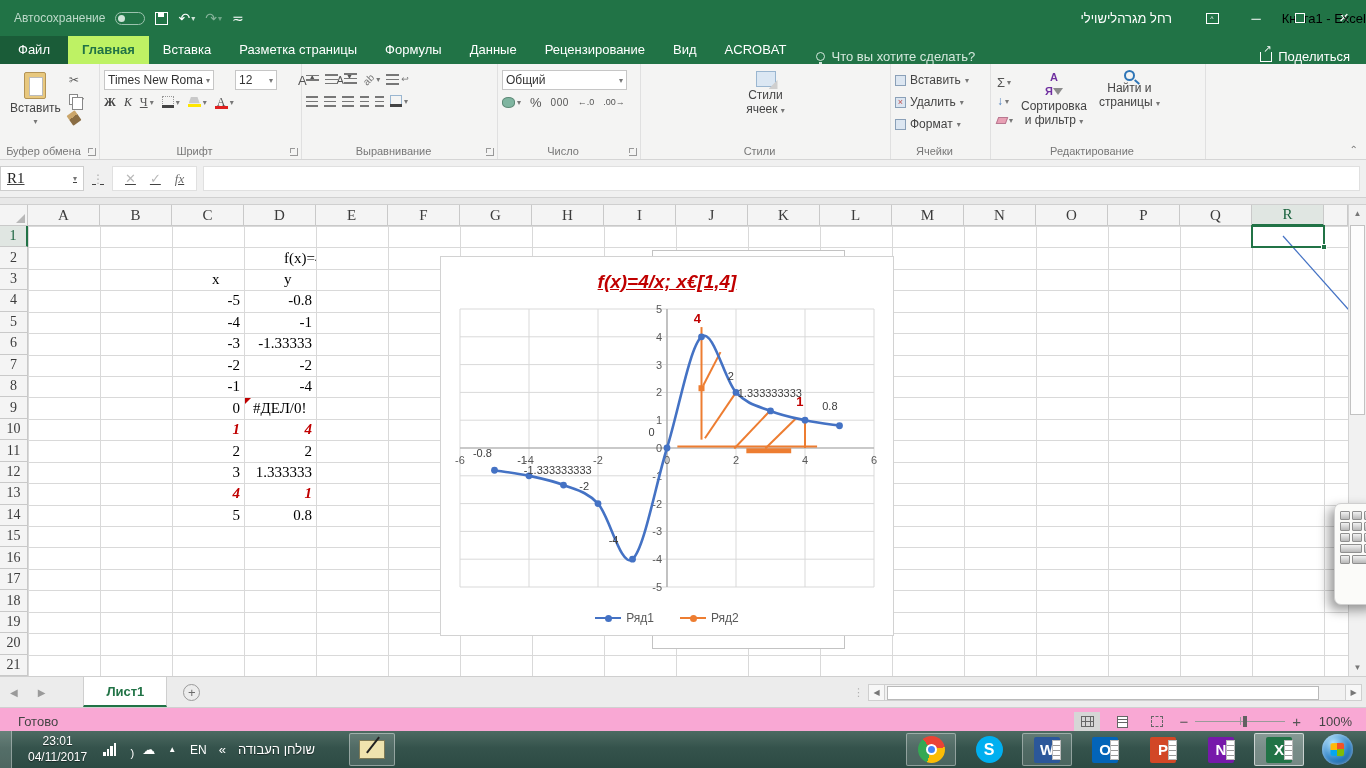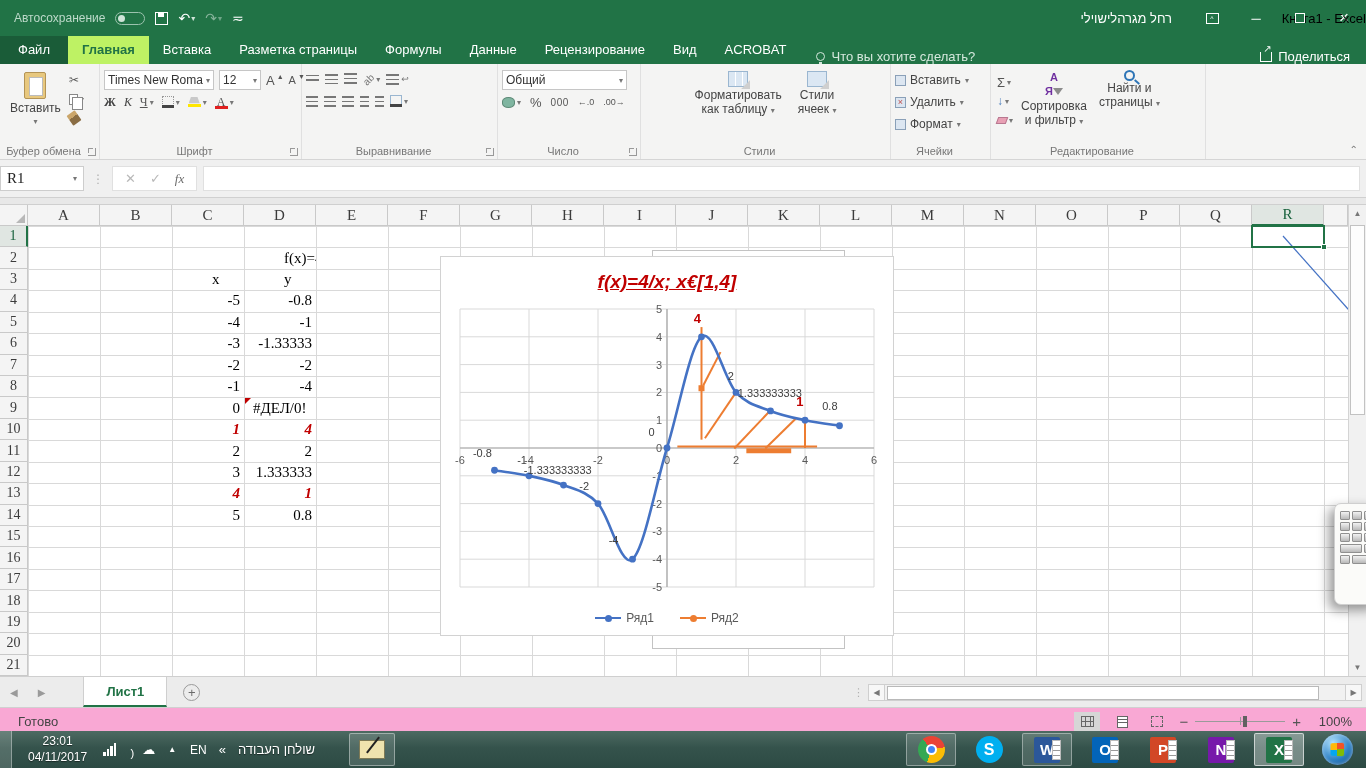--- a/index.html
+++ b/index.html
@@ -47,21 +47,21 @@
   .bigbtn{display:flex;flex-direction:column;align-items:center;justify-content:flex-start;gap:2px;padding:4px 6px;font-size:12px;color:#444;text-align:center;}
   .clipboard{width:22px;height:27px;background:#e8c87e;border:1px solid #b49455;border-radius:2px;position:relative;}
   .clipboard::after{content:"";position:absolute;left:4px;top:4px;width:12px;height:17px;background:#fff;border:1px solid #bbb;}
   .minicol{display:flex;flex-direction:column;gap:3px;padding:4px 2px;}
   .mbtn{display:flex;align-items:center;gap:2px;font-size:12px;color:#555;height:16px;}
   .dd{font-size:8px;color:#777;}
   .copy-ic{width:9px;height:11px;border:1px solid #888;background:#fff;position:relative;}
   .copy-ic::after{content:"";position:absolute;left:2px;top:2px;width:9px;height:11px;border:1px solid #888;background:#fff;}
   .brush-ic{width:10px;height:12px;background:linear-gradient(#caa56a 40%,#8a6d43 40%);transform:rotate(-35deg);border-radius:1px;}
   .combo{background:#fff;border:1px solid #c6c6c6;height:20px;display:flex;align-items:center;font-size:12px;color:#333;padding:0 3px;justify-content:space-between;}
-  .frow{display:flex;gap:5px;align-items:center;margin:2px 0;}
+  .frow{display:flex;gap:21px;align-items:center;margin:2px 0;}
   .fmt-b{font-weight:bold;font-family:"Liberation Serif",serif;}
   .fmt-i{font-style:italic;font-family:"Liberation Serif",serif;}
   .fmt-u{text-decoration:underline;font-family:"Liberation Serif",serif;}
   .colorbar{display:inline-block;width:13px;height:3px;margin-top:-2px;}
   .border-ic{width:12px;height:12px;border:1px dotted #999;position:relative;}
   .border-ic::after{content:"";position:absolute;left:-1px;bottom:-1px;width:12px;height:3px;background:#444;}
   .lines{display:inline-block;width:13px;height:11px;background:repeating-linear-gradient(to bottom,#777 0 1.5px,transparent 1.5px 4.5px);}
   .lines.short{width:9px;}
   .alrow{display:flex;gap:6px;align-items:center;margin:3px 0;}
   .stylebtn{display:flex;flex-direction:column;align-items:center;gap:2px;font-size:12px;color:#444;padding:3px 8px;text-align:center;line-height:1.15;}
@@ -75,21 +75,21 @@
   .sq{display:inline-block;width:11px;height:11px;border:1px solid #8aa0b8;background:#dce6f1;position:relative;font-size:9px;line-height:9px;text-align:center;color:#c0504d;}
   .twoline{display:flex;flex-direction:column;align-items:center;font-size:12px;color:#444;line-height:1.2;padding:2px 6px;text-align:center;}
   .ay{font-size:11px;font-weight:bold;color:#7030a0;line-height:1;}
   .funnel{display:inline-block;width:0;height:0;border-left:5px solid transparent;border-right:5px solid transparent;border-top:7px solid #8c8c8c;}
   .mag{width:11px;height:11px;border:2px solid #2e75b6;border-radius:50%;position:relative;}
   .mag::after{content:"";position:absolute;left:8px;top:9px;width:6px;height:2px;background:#2e75b6;transform:rotate(40deg);}
   .eraser{display:inline-block;width:10px;height:7px;background:#e8a0b4;transform:skewX(-20deg);border:1px solid #b87890;}
   .collapse{position:absolute;right:8px;bottom:4px;color:#777;font-size:10px;}
 
   
-  .fbar{position:absolute;left:0;top:160px;width:1366px;height:38px;background:#f0f0f0;border-bottom:1px solid #d0d0d0;display:flex;align-items:center;}
+  .fbar{position:absolute;left:0;top:160px;width:1366px;height:38px;background:#f0f0f0;border-bottom:1px solid #d0d0d0;display:flex;align-items:center;text-decoration:underline;}
   .namebox{width:84px;height:25px;background:#fff;border:1px solid #cdcdcd;margin-left:0px;display:flex;align-items:center;padding:0 6px;font-family:"Liberation Serif",serif;font-size:15px;color:#222;justify-content:space-between;}
   .fdots{color:#b0b0b0;font-size:12px;padding:0 8px;}
   .fbtns{height:25px;background:#fff;border:1px solid #e0e0e0;display:flex;align-items:center;gap:14px;padding:0 12px;color:#b8b8b8;font-size:13px;}
   .fx{font-family:"Liberation Serif",serif;font-style:italic;color:#6d6d6d;}
   .finput{flex:1;height:25px;background:#fff;border:1px solid #e0e0e0;margin:0 6px 0 6px;}
 
   .spacer{position:absolute;left:0;top:198px;width:1366px;height:7px;background:#e8e8e8;border-bottom:1px solid #cfcfcf;}
 
   
   .grid{position:absolute;left:0;top:205px;width:1366px;height:471px;background:#fff;overflow:hidden;}
@@ -378,24 +378,20 @@
         <span style="font-size:13px;color:#555;">%</span>
         <span style="font-size:10px;color:#555;letter-spacing:.5px;">000</span>
         <span style="font-size:9px;color:#555;">←.0</span>
         <span style="font-size:9px;color:#555;">.00→</span>
       </div>
       <span class="glabel">Число</span>
       <span class="launcher"></span>
     </div>
 
     <div class="rgroup" style="width:250px;justify-content:center;">
-      <div class="stylebtn">
-        <span class="table-ic"></span>
-        <span><span>Форматировать</span><br><span>как таблицу</span> <span class="dd">▾</span></span>
-      </div>
       <div class="stylebtn">
         <span class="table-ic" style="background:#dbe7f3;"></span>
         <span><span>Стили</span><br><span>ячеек</span> <span class="dd">▾</span></span>
       </div>
       <span class="glabel">Стили</span>
     </div>
 
     <div class="rgroup" style="width:100px;flex-direction:column;gap:4px;padding-top:7px;">
       <span class="cellbtn">
           <span class="sq"></span>

